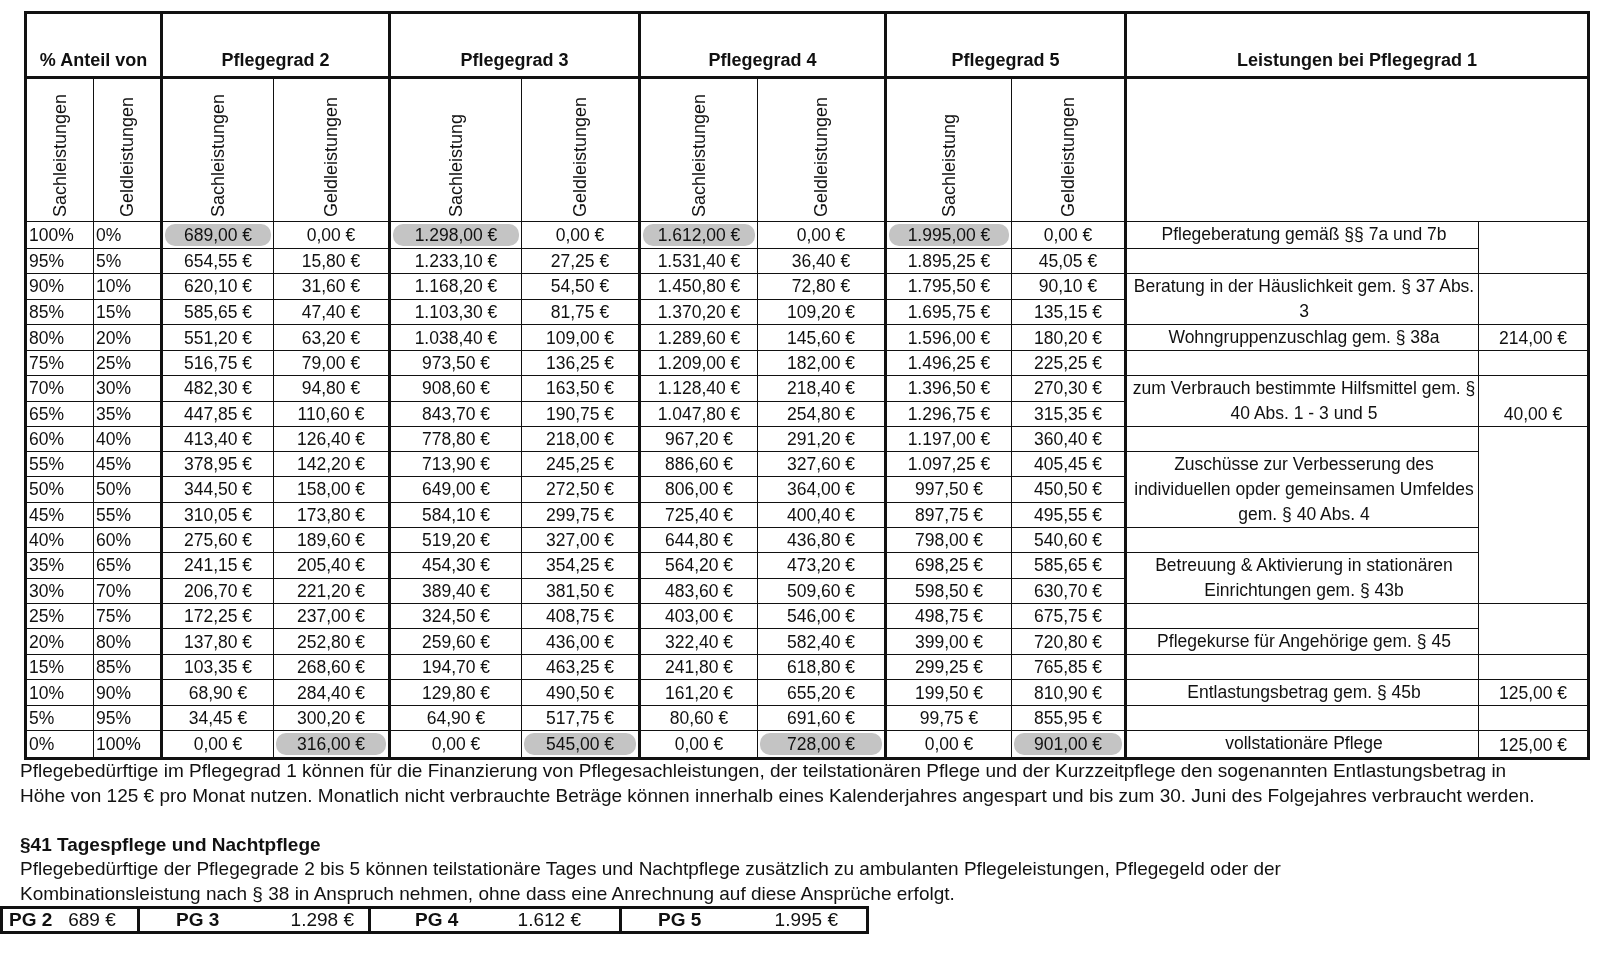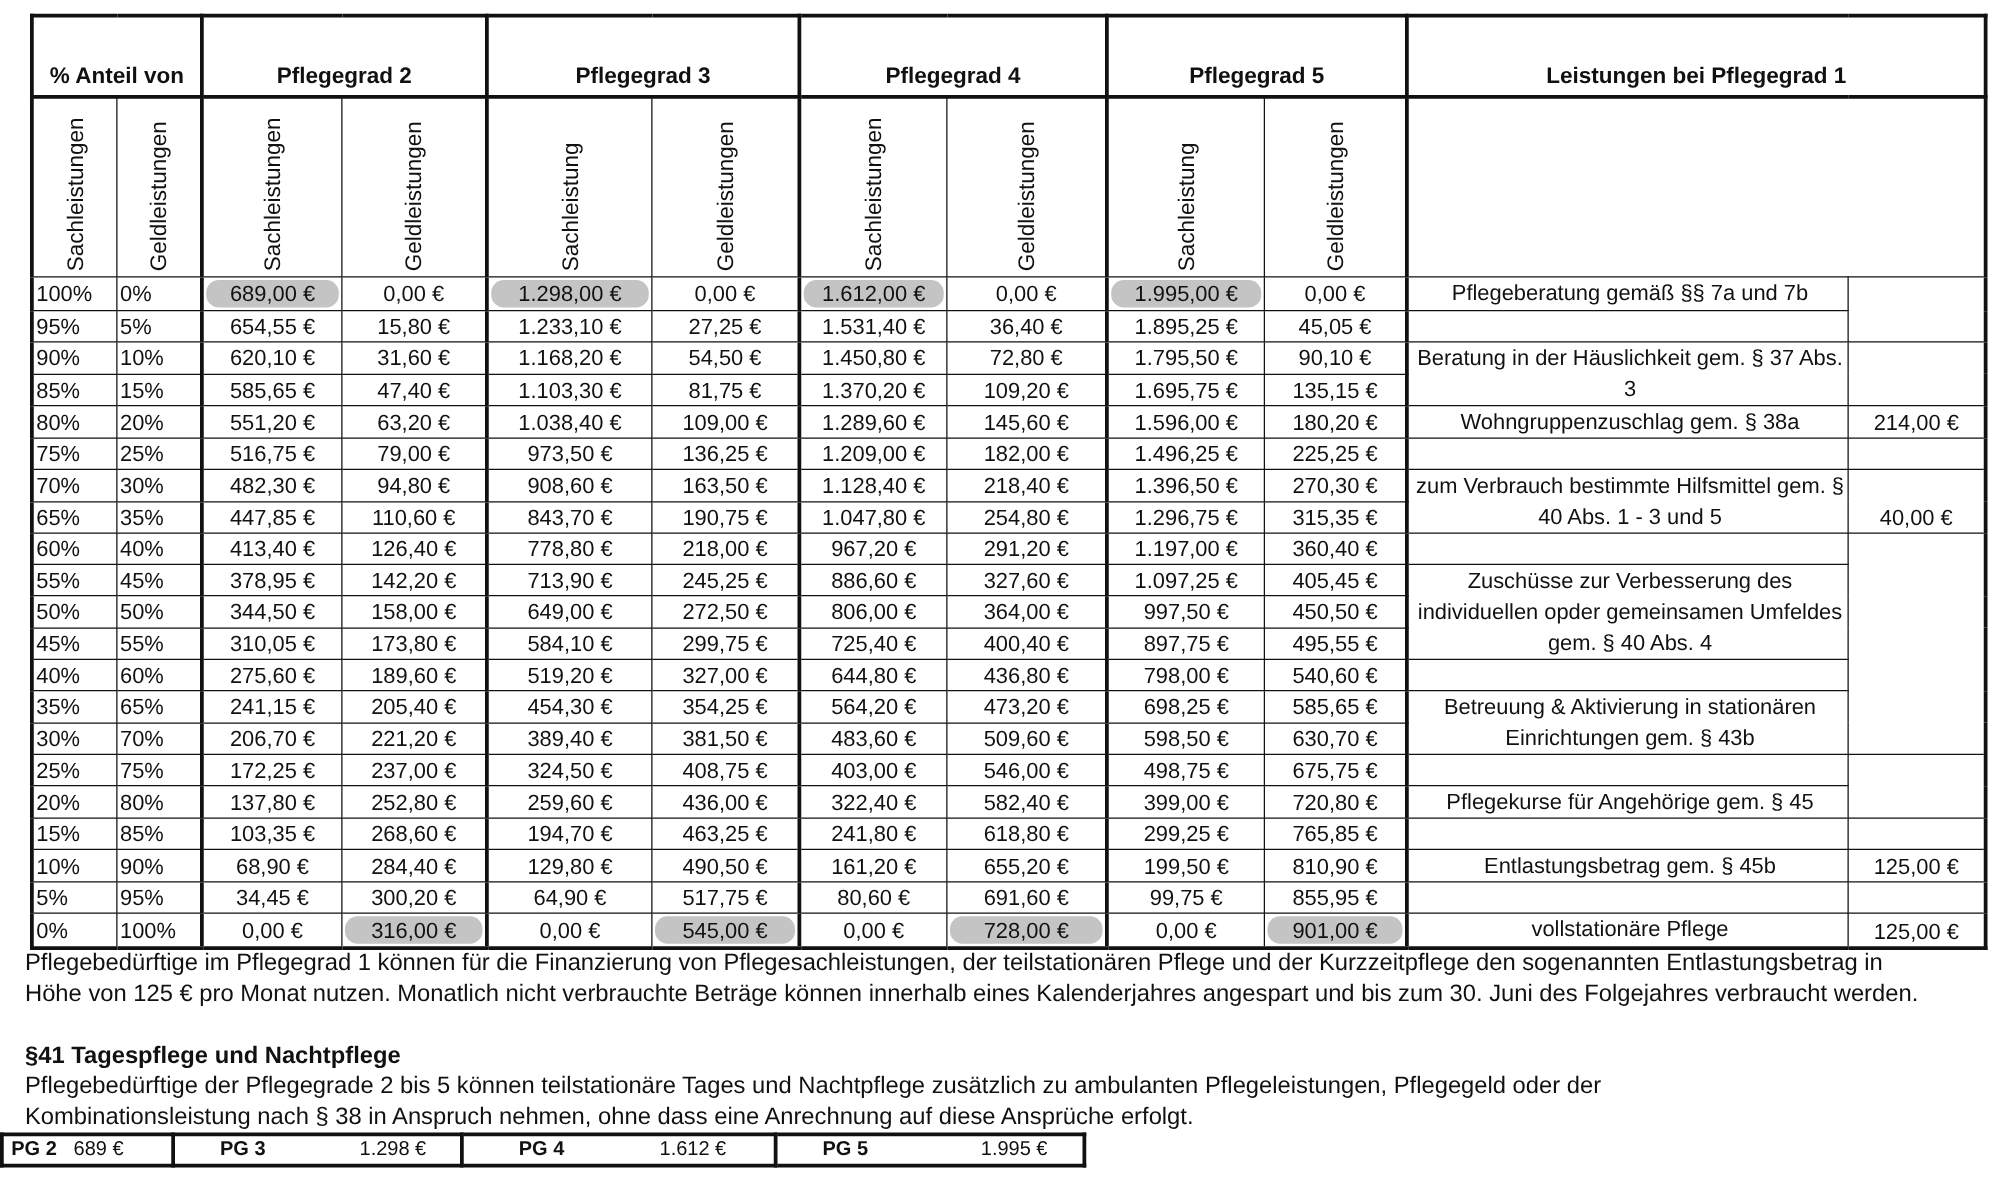--- a/index.html
+++ b/index.html
@@ -17,21 +17,21 @@
   .num { text-align:center; }
   .hlwrap { padding:1px 2px !important; }
   .hlwrap span { display:block; background:#c4c4c4; line-height:22px;border-radius:10px; }
   .desc { text-align:center; padding-left:3px !important; white-space:normal !important; line-height:25px !important; vertical-align:top; }
   .amt { text-align:center; vertical-align:bottom; }
   .tb3 { border-left:3px solid #111 !important; }
   .tr3 { border-right:3px solid #111 !important; }
   .bb3 { border-bottom:3px solid #111 !important; }
   .note { position:absolute; left:20px; font-size:19px; line-height:25px; width:1590px; }
   #summary { position:absolute; left:0; top:906px; border-collapse:collapse; }
-  #summary td { border:3px solid #111; height:22px; font-size:16px; padding:0 6px; white-space:nowrap; }
+  #summary td { border:3px solid #111; height:22px; font-size:19px; padding:0 6px; white-space:nowrap; }
 </style>
 </head>
 <body>
 
 <table id="grid">
   <colgroup>
     <col style="width:68px">
       <col style="width:68px">
     <col style="width:112px">
       <col style="width:116px">
@@ -389,18 +389,18 @@
 <div class="note" style="top:758px">Pflegebedürftige im Pflegegrad 1 können für die Finanzierung von Pflegesachleistungen, der teilstationären Pflege und der Kurzzeitpflege den sogenannten Entlastungsbetrag in</div>
 <div class="note" style="top:783px">Höhe von 125 € pro Monat nutzen. Monatlich nicht verbrauchte Beträge können innerhalb eines Kalenderjahres angespart und bis zum 30. Juni des Folgejahres verbraucht werden.</div>
 <div class="note" style="top:832px;font-weight:bold">§41 Tagespflege und Nachtpflege</div>
 <div class="note" style="top:856px">Pflegebedürftige der Pflegegrade 2 bis 5 können teilstationäre Tages und Nachtpflege zusätzlich zu ambulanten Pflegeleistungen, Pflegegeld oder der</div>
 <div class="note" style="top:881px">Kombinationsleistung nach § 38 in Anspruch nehmen, ohne dass eine Anrechnung auf diese Ansprüche erfolgt.</div>
 
 <table id="summary">
   <tbody>
       <tr>
     <td style="width:122px"><b>PG 2</b>&nbsp;&nbsp;&nbsp;<span>689 €</span></td>
-    <td style="width:216px"><b style="margin-left:30px">PG 3</b><span style="float:right;margin-right:21px">1.298 €</span></td>
+    <td style="width:216px"><b style="margin-left:30px">PG 3</b><span style="float:right;margin-right:8px">1.298 €</span></td>
     <td style="width:236px"><b style="margin-left:38px">PG 4</b><span style="float:right;margin-right:32px">1.612 €</span></td>
     <td style="width:232px"><b style="margin-left:30px">PG 5</b><span style="float:right;margin-right:22px">1.995 €</span></td>
   </tr>
 </tbody>
   </table>
 
 </body></html>

